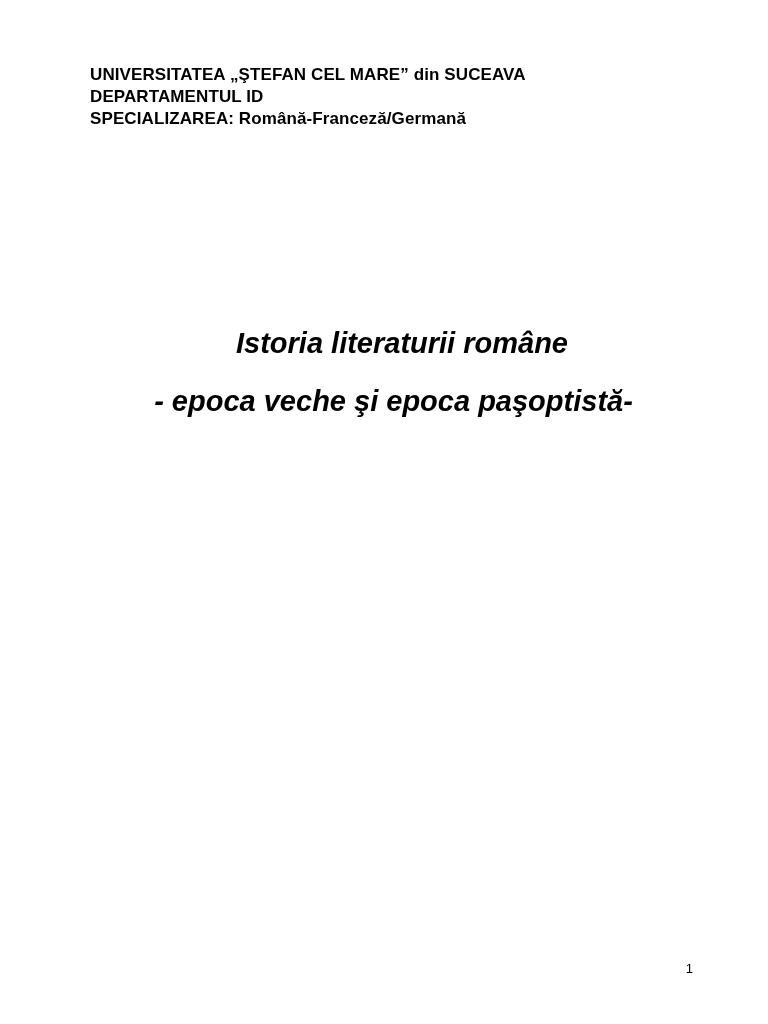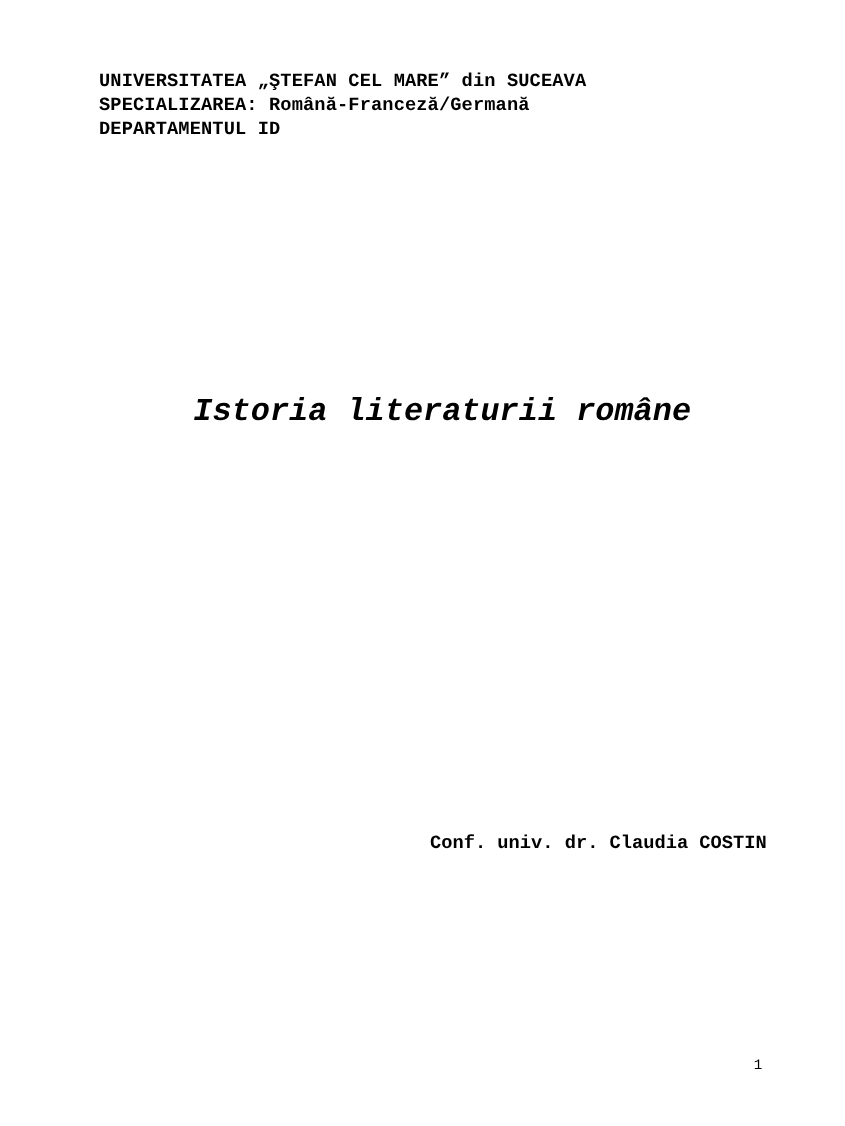--- a/index.html
+++ b/index.html
@@ -5,21 +5,21 @@
   html, body {
     margin: 0;
     padding: 0;
     background: #ffffff;
   }
   .page {
     position: relative;
     width: 768px;
     height: 1024px;
     background: #ffffff;
-    font-family: Liberation Mono, monospace;
+    font-family: Liberation Sans, sans-serif;
     color: #000000;
     overflow: hidden;
   }
   .header-block {
     position: absolute;
     left: 90px;
     top: 64px;
     font-size: 17px;
     font-weight: bold;
     line-height: 22px;
@@ -30,21 +30,20 @@
     position: absolute;
     left: 90px;
     right: 54px;
     top: 326px;
     text-align: center;
     font-size: 29px;
     font-weight: bold;
     font-style: italic;
     line-height: 34px;
     white-space: nowrap;
-    margin-top: 32px;
   }
   .title-sub {
     position: absolute;
     left: 90px;
     right: 71px;
     top: 384px;
     text-align: center;
     font-size: 29px;
     font-weight: bold;
     font-style: italic;
@@ -81,25 +80,25 @@
     text-align: right;
   }
 </style>
 </head>
 <body>
 
 <div class="page">
 
   <div class="header-block">
     <div>UNIVERSITATEA „ŞTEFAN CEL MARE” din SUCEAVA</div>
+    <div>DEPARTAMENTUL ID</div>
     <div>SPECIALIZAREA: Română-Franceză/Germană</div>
-    <div>DEPARTAMENTUL ID</div>
   </div>
 
   <div class="title-main">Istoria literaturii române</div>
 
+  <div class="title-sub">- epoca veche şi epoca paşoptistă-</div>
 
 
-  <div class="author-line">Conf. univ. dr. Claudia COSTIN</div>
 
   <div class="page-number">1</div>
 
 </div>
 
 </body></html>

